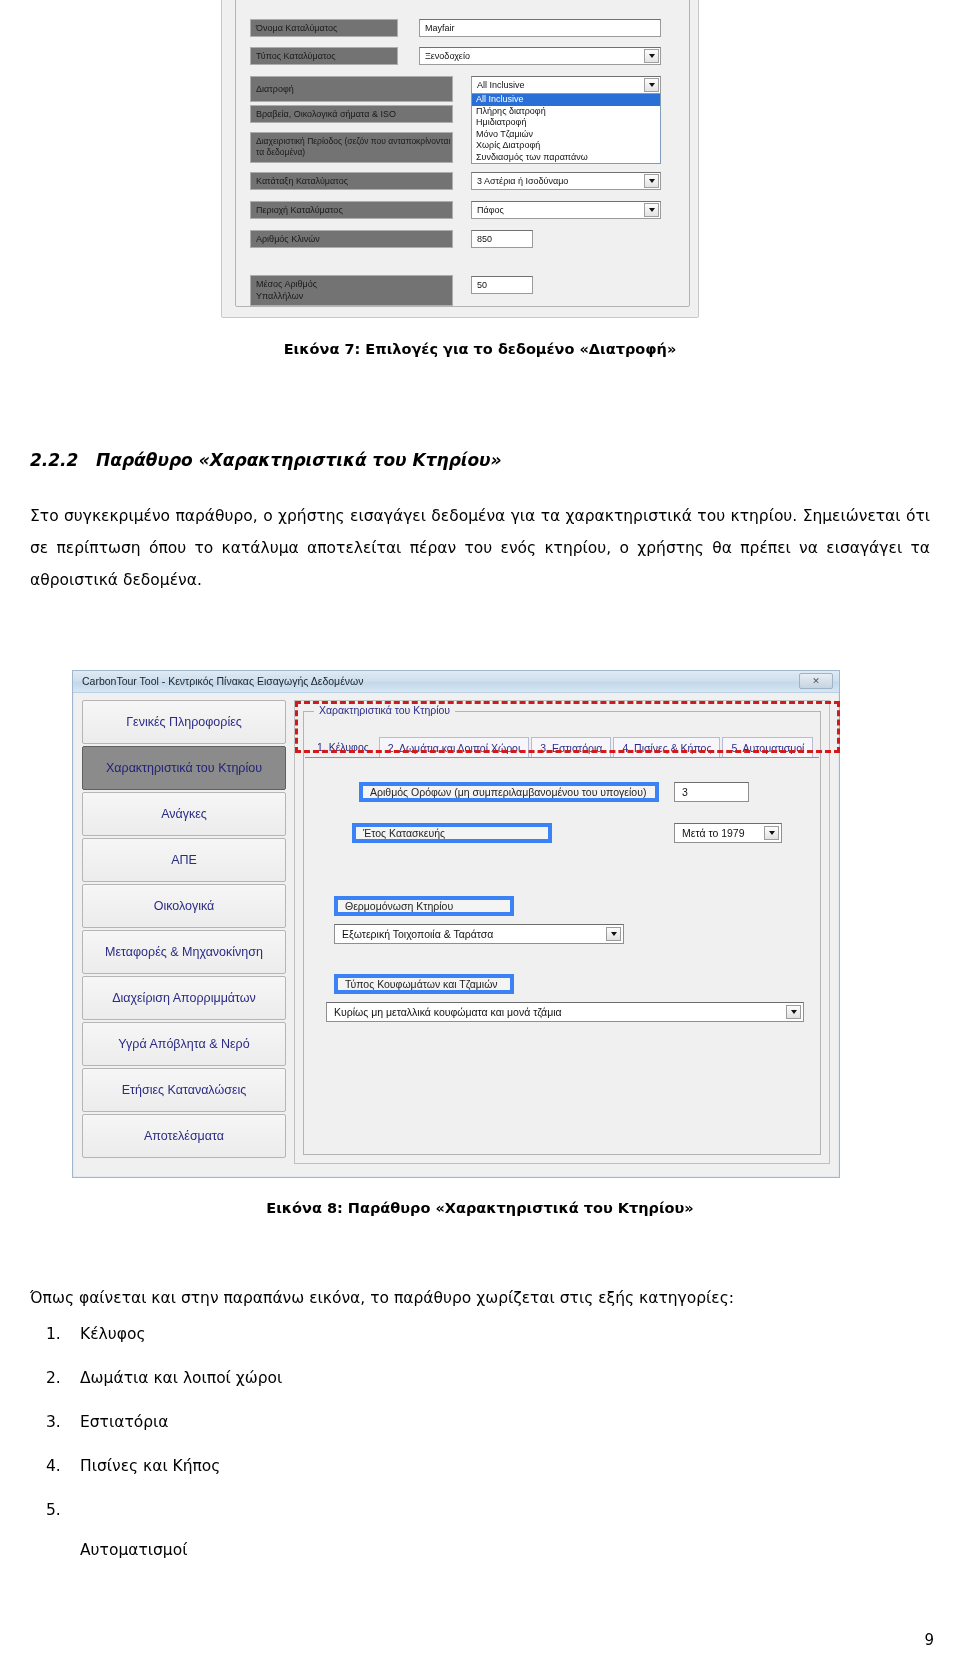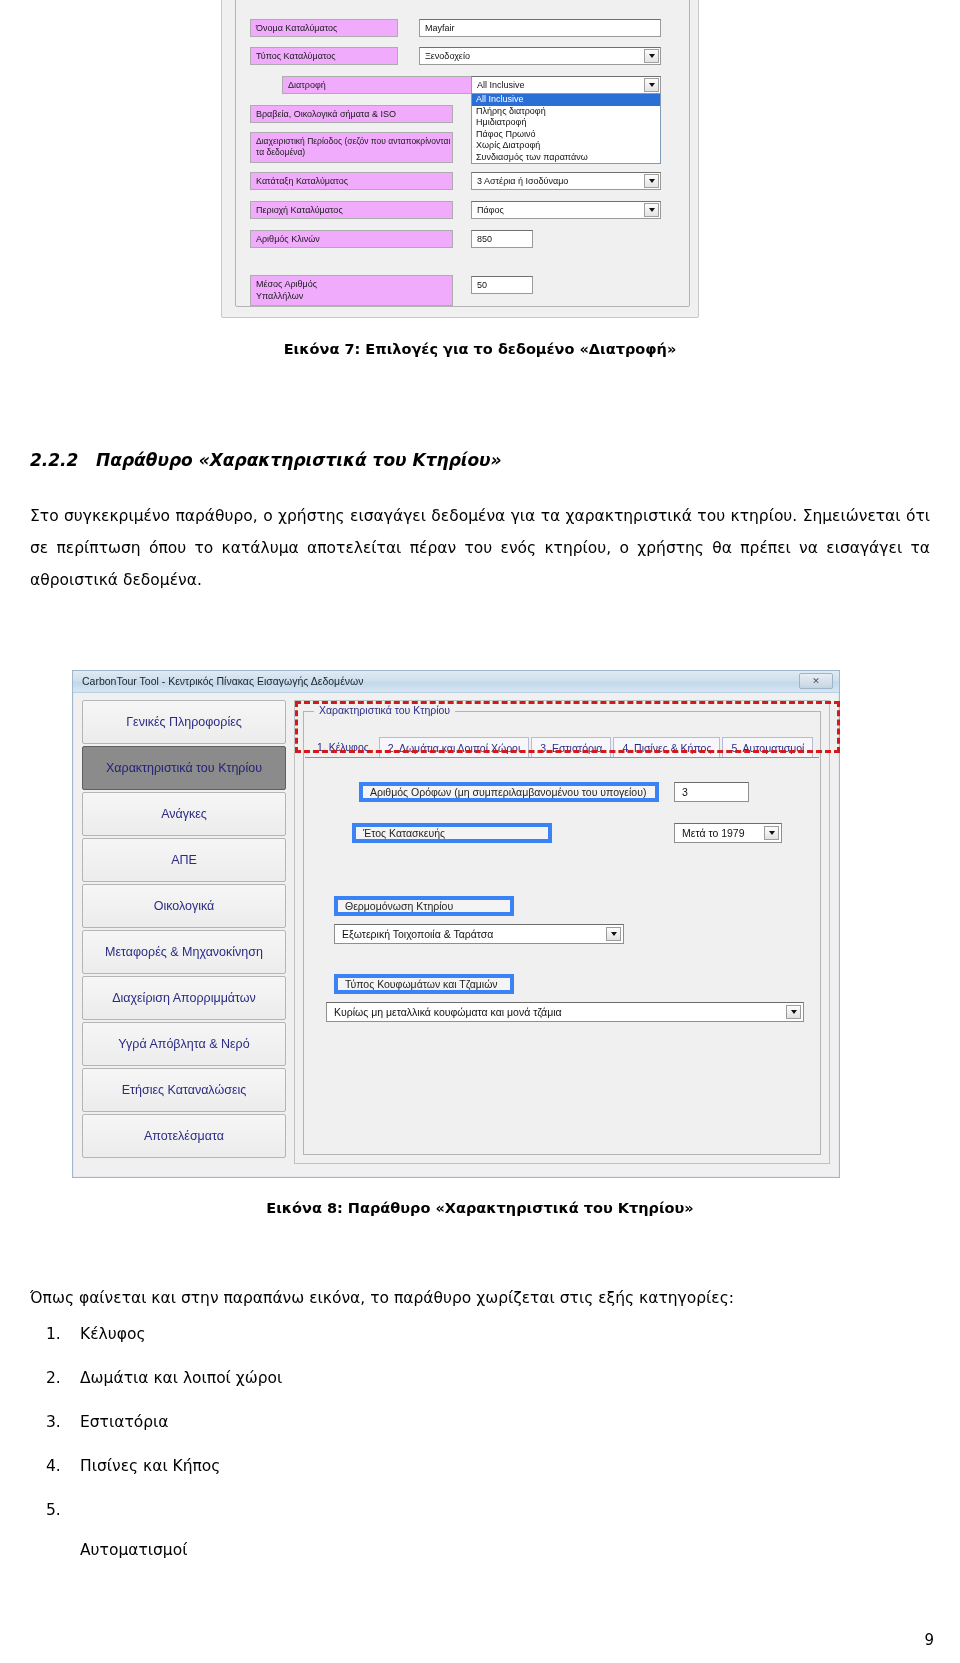--- a/index.html
+++ b/index.html
@@ -24,21 +24,21 @@
     border:1px solid #c8c8c8;
     border-radius:2px;
   }
   .groupbox{
     position:absolute; left:13px; top:2px; right:8px; bottom:10px;
     border:1px solid #b4b4b4;
     border-radius:2px;
   }
   .lbl{
     position:absolute;
-    background:#f0abfc;
+    background:#737373;
     border:1px solid #adadad;
     font-size:9px;
     color:#1a1a1a;
     display:flex; align-items:center;
     padding-left:5px;
     line-height:1.15;
   }
   .lbl.two-line{ display:block; padding-top:2px; }
   .txtbox{
     position:absolute;
@@ -267,30 +267,30 @@
 
     <div class="lbl" style="left:28px; top:26px; width:148px; height:18px;">Όνομα Καταλύματος</div>
     <div class="txtbox" style="left:197px; top:26px; width:242px; height:18px;">Mayfair</div>
 
     <div class="lbl" style="left:28px; top:54px; width:148px; height:18px;">Τύπος Καταλύματος</div>
     <div class="combo" style="left:197px; top:54px; width:242px; height:18px;">
       <span>Ξενοδοχείο</span>
       <span class="arrow"></span>
     </div>
 
-    <div class="lbl" style="left:28px; top:83px; width:203px; height:18px;margin-left:32px;">Διατροφή</div>
+    <div class="lbl" style="left:28px; top:83px; width:203px; height:26px;">Διατροφή</div>
     <div class="combo" style="left:249px; top:83px; width:190px; height:18px;">
       <span>All Inclusive</span>
       <span class="arrow"></span>
     </div>
     <div class="dropdown" style="left:249px; top:100px; width:190px;">
       <div class="dd-item sel">All Inclusive</div>
       <div class="dd-item">Πλήρης διατροφή</div>
       <div class="dd-item">Ημιδιατροφή</div>
-      <div class="dd-item">Πάφος Πρωινό</div>
+      <div class="dd-item">Μόνο Τζαμιών</div>
       <div class="dd-item">Χωρίς Διατροφή</div>
       <div class="dd-item">Συνδιασμός των παραπάνω</div>
     </div>
 
     <div class="lbl" style="left:28px; top:112px; width:203px; height:18px;">Βραβεία, Οικολογικά σήματα &amp; ISO</div>
 
     <div class="lbl two-line" style="left:28px; top:139px; width:203px; height:31px; font-size:8.5px; line-height:1.25; padding-top:3px;">Διαχειριστική Περίοδος (σεζόν που ανταποκρίνονται τα δεδομένα)</div>
 
     <div class="lbl" style="left:28px; top:179px; width:203px; height:18px;">Κατάταξη Καταλύματος</div>
     <div class="combo" style="left:249px; top:179px; width:190px; height:18px; z-index:5;">

